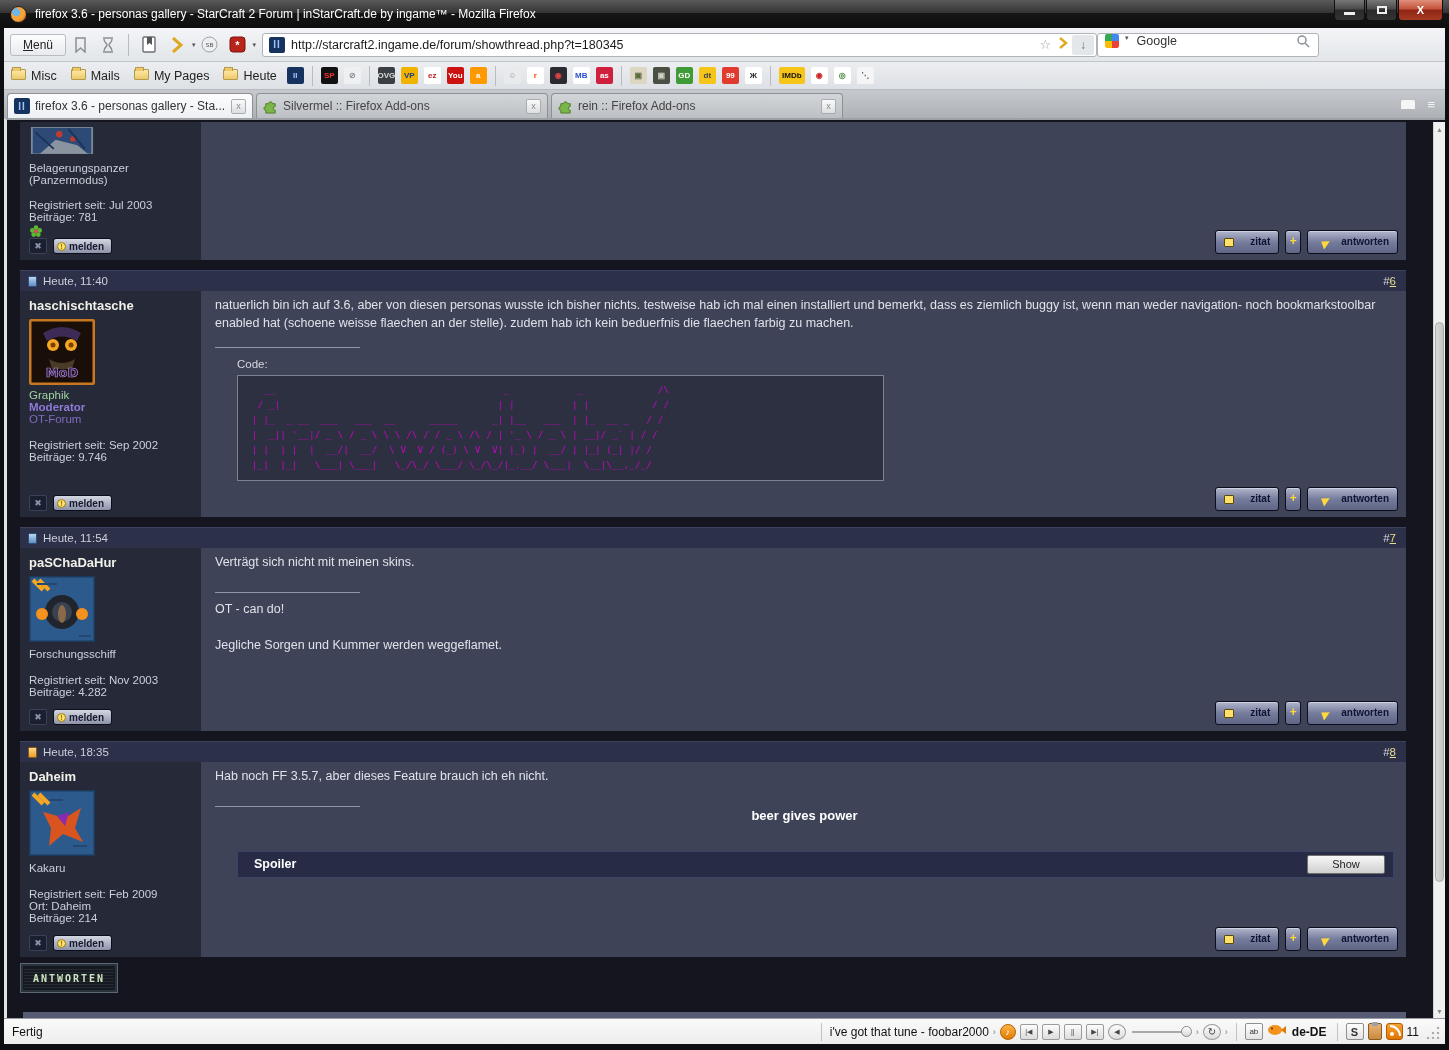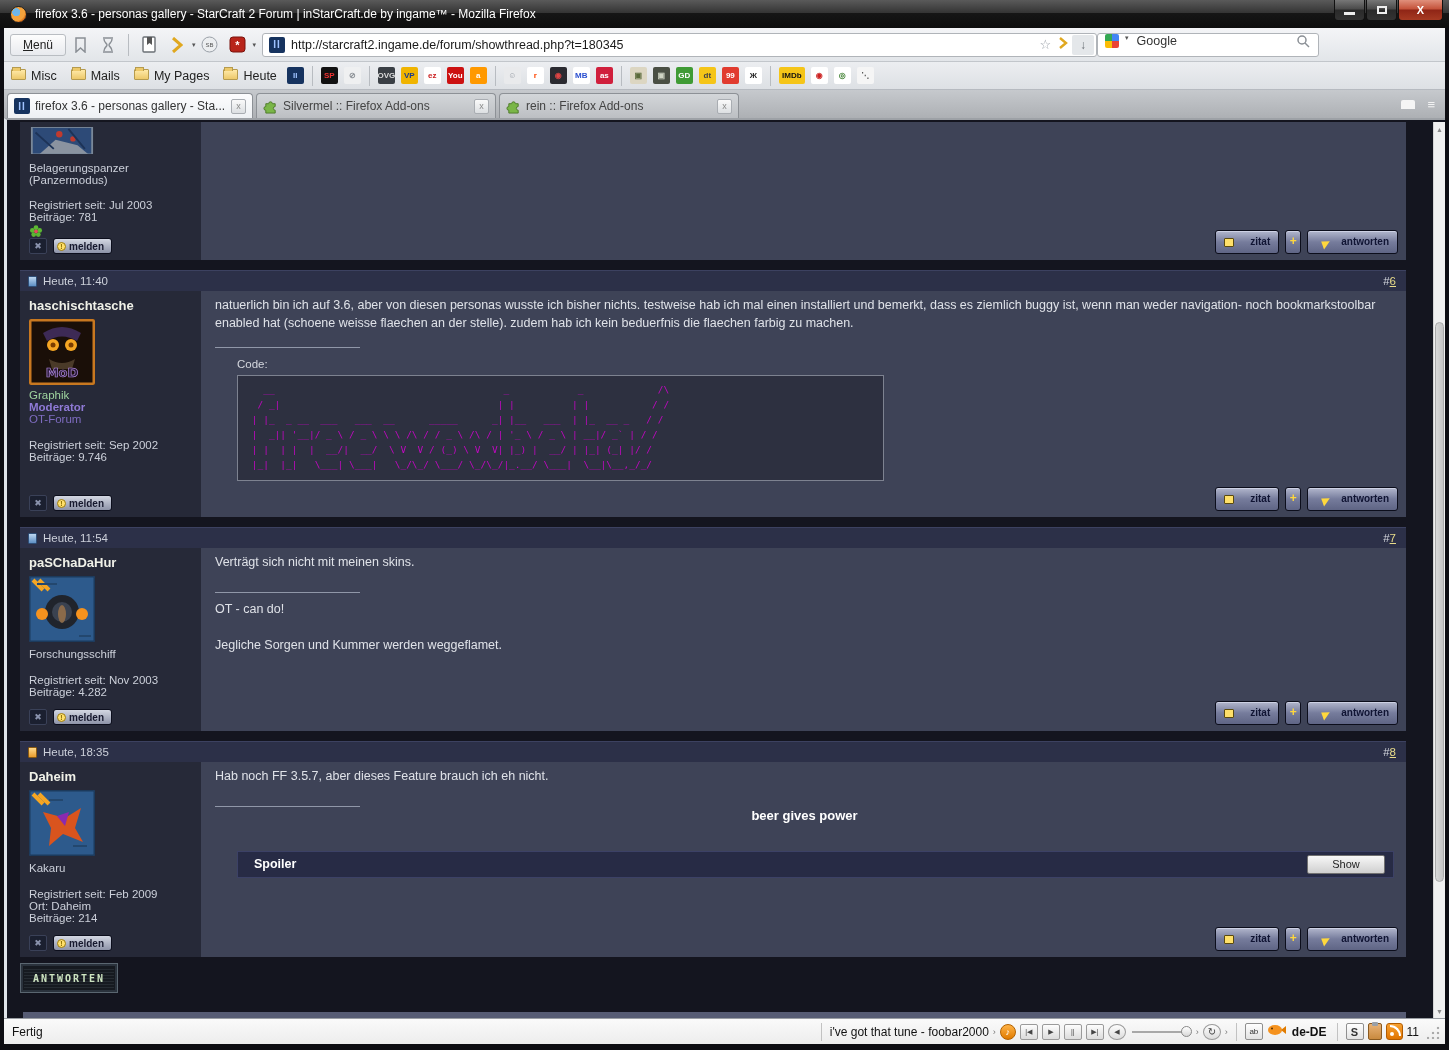--- a/index.html
+++ b/index.html
@@ -65,21 +65,21 @@
   .bm-fav.wide { width:26px; }
   .bm-sep { width:1px; height:20px; background:#b8bcc1; margin:0 5px; display:inline-block; }
 
   
   .tabbar { position:absolute; left:4px; right:4px; top:90px; height:28px;
     background:linear-gradient(#c6c9cd,#adb0b4); display:flex; align-items:flex-end; }
   .tab { height:25px; display:flex; align-items:center; border:1px solid #8d9196;
     border-bottom:none; border-radius:4px 4px 0 0; margin-left:3px; padding:0 6px;
     font-size:12px; color:#333; }
   .tab.active { background:linear-gradient(#fdfdfe,#edf0f3); width:246px; }
-  .tab.inactive { background:linear-gradient(#d3d6d9,#bcbfc3); width:240px; color:#444; }
+  .tab.inactive { background:linear-gradient(#d3d6d9,#bcbfc3); width:292px; color:#444; }
   .tab-label { flex:1; white-space:nowrap; overflow:hidden; text-overflow:ellipsis; margin:0 5px; }
   .tab-close { width:15px; height:15px; border:1px solid #a9adb2; border-radius:2px;
     background:linear-gradient(#fafafa,#dcdfe2); color:#888; font-size:9px;
     display:flex; align-items:center; justify-content:center; }
   .puzzle { width:15px; height:15px; }
   .tabbar-right { margin-left:auto; display:flex; align-items:center; height:100%; }
   .tr-ico { margin-right:10px; color:#f2f2f2; font-size:13px; }
   .tr-box { width:14px; height:9px; background:#f5f5f5; border-radius:2px 2px 0 0; margin-right:12px; }
 
   

